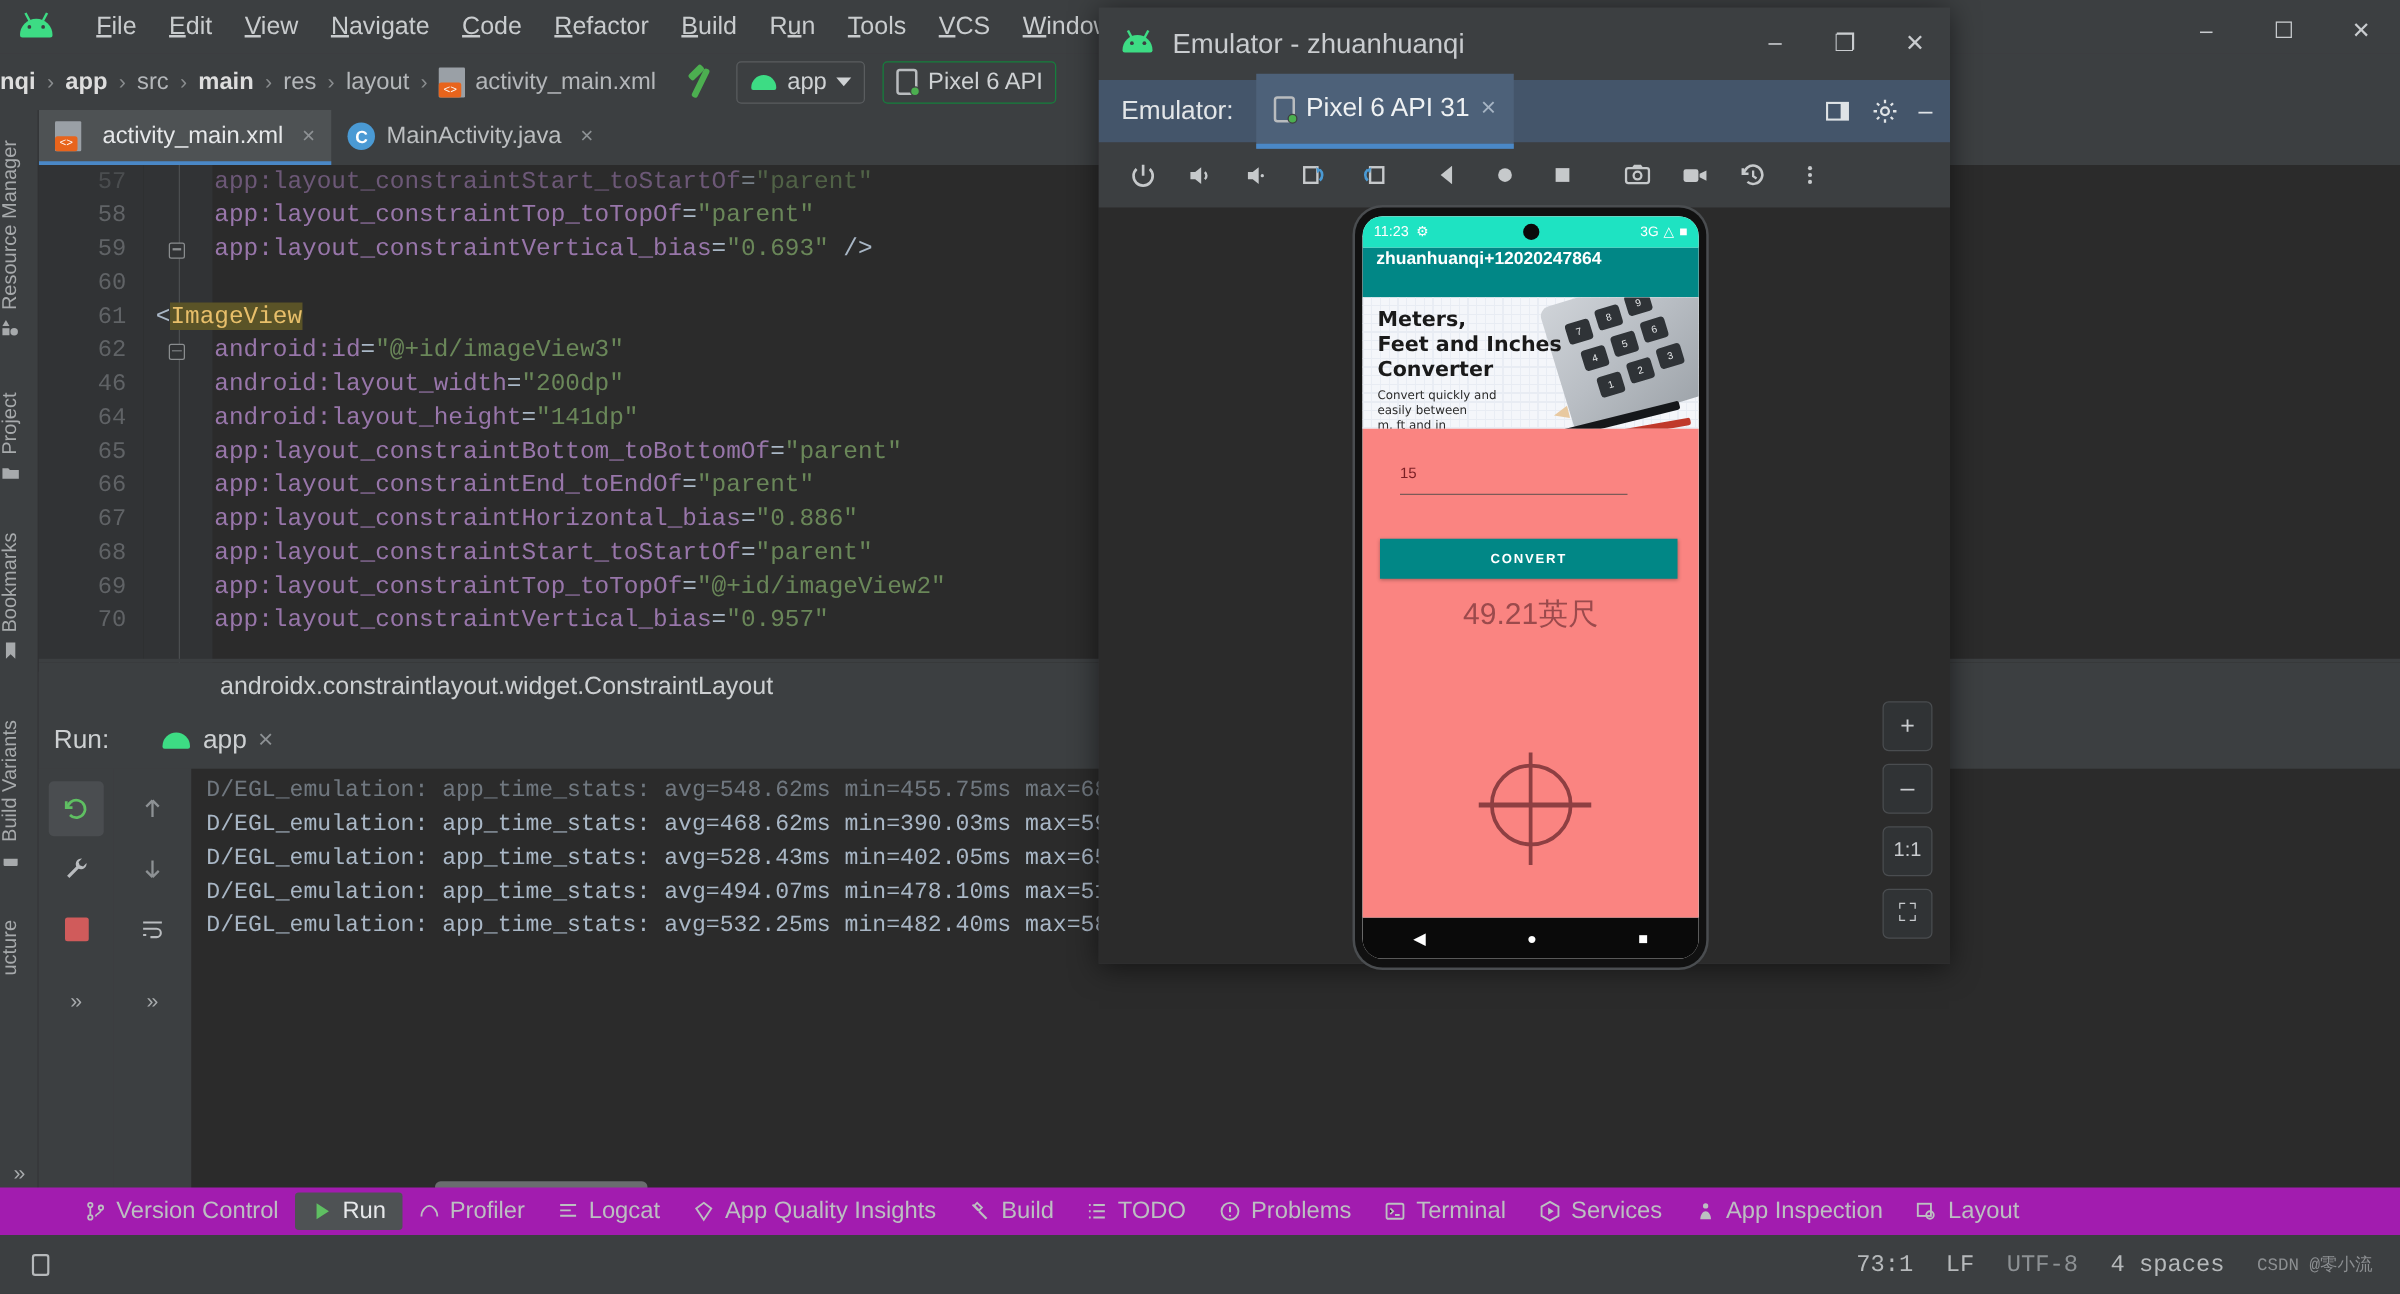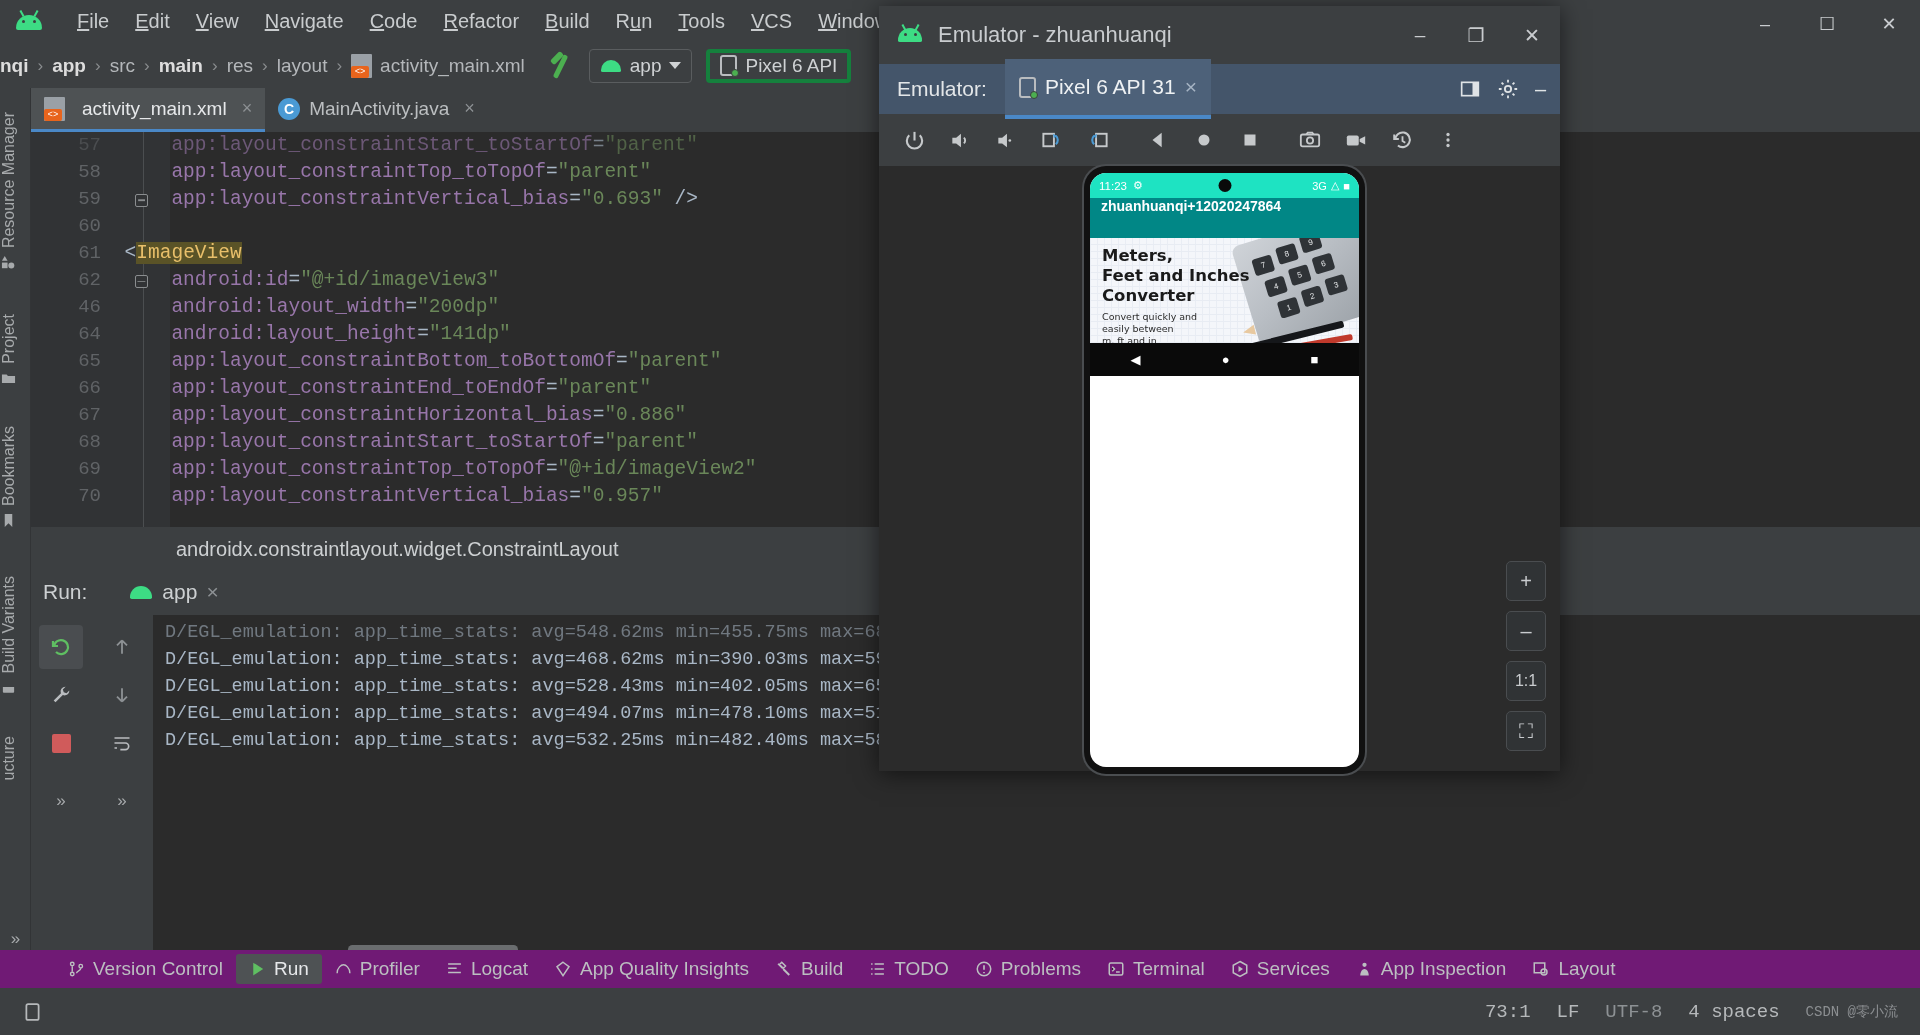--- a/index.html
+++ b/index.html
@@ -54,21 +54,21 @@
   .hammer { width:28px; height:28px; margin:0 14px 0 22px; position:relative; flex:none;}
   .hammer .h1 { position:absolute; left:11px; top:2px; width:5px; height:25px;
     background:#4caf50; transform:rotate(26deg); border-radius:2px;}
   .hammer .h2 { position:absolute; left:3px; top:3px; width:14px; height:6px;
     background:#4caf50; transform:rotate(-45deg); border-radius:2px;}
   .runcfg {
     height:34px; border:1px solid #5a5d5f; border-radius:4px; display:flex; align-items:center;
     padding:0 10px; gap:8px; background:#3c3f41; font-size:19px; color:#cfd2d4;
   }
   .devsel {
-    height:34px; border:4px solid #15803d; border-radius:4px; display:flex; align-items:center;
+    height:34px; border:1px solid #15803d; border-radius:4px; display:flex; align-items:center;
     padding:0 10px; gap:8px; background:#3c3f41; font-size:19px; color:#cfd2d4; margin-left:14px;
   }
   .phoneicon { width:17px; height:21px; border:2px solid #b9bcbf; border-radius:3px; position:relative; flex:none;}
   .phoneicon .dot { position:absolute; right:-4px; bottom:-3px; width:8px; height:8px;
      background:#4caf50; border-radius:50%; border:1px solid #3c3f41;}
   .caret { width:0;height:0;border-left:6px solid transparent;border-right:6px solid transparent;
     border-top:7px solid #cfd2d4; }
 
   
   .tabsrow {
@@ -139,21 +139,21 @@
   .sidebtn { width:44px;height:44px;margin:4px auto;display:flex;align-items:center;justify-content:center; border-radius:4px;}
   .console { flex:1; background:#2b2b2b; padding:4px 0 0 12px; overflow:hidden; position:relative;}
   .logline {
     font-family:"Liberation Mono", monospace; font-size:18.5px; line-height:27px;
     color:#a9b7c6; white-space:pre; height:27px;
   }
   .hscroll { position:absolute; left:195px; bottom:4px; width:170px; height:9px; background:#6a6d6f; border-radius:5px;}
 
   
   .bottombar {
-    position:absolute; left:0; bottom:47px; width:1920px; height:38px; background:#701a75;
+    position:absolute; left:0; bottom:47px; width:1920px; height:38px; background:#a21caf;
     display:flex; align-items:center; padding-left:55px; gap:0px;
   }
   .btab { display:flex; align-items:center; gap:8px; font-size:19px; color:#bcbfc1; padding:4px 13px; }
   .btab.active { background:#4e5254; color:#e6e8ea; border-radius:3px; }
 
   
   .statusbar {
     position:absolute; left:0; bottom:0; width:1920px; height:47px; background:#3c3f41;
     display:flex; align-items:center; padding:0 22px; font-size:19px; color:#b6b9bb;
   }
@@ -768,20 +768,29 @@
           <div class="hsub">
             <span>Convert quickly and</span><br>
             <span>easily between</span><br>
             <span>m, ft and in</span>
           </div>
           <div class="tip"></div>
           <div class="pencil"></div>
           <div class="pencil2"></div>
         </div>
 
+        <div class="appbody">
+          <div class="inputwrap">
+            <div class="inputval">15</div>
+            <div class="underline"></div>
+          </div>
+          <div class="convertbtn">CONVERT</div>
+          <div class="resulttxt">49.21英尺</div>
+          <div class="crosshair"></div>
+        </div>
 
         <div class="navbarphone">
           <span class="ic">◀</span>
           <span class="ic">●</span>
           <span class="ic">■</span>
         </div>
       </div>
     </div>
 
     <div class="emu-rightctl">

